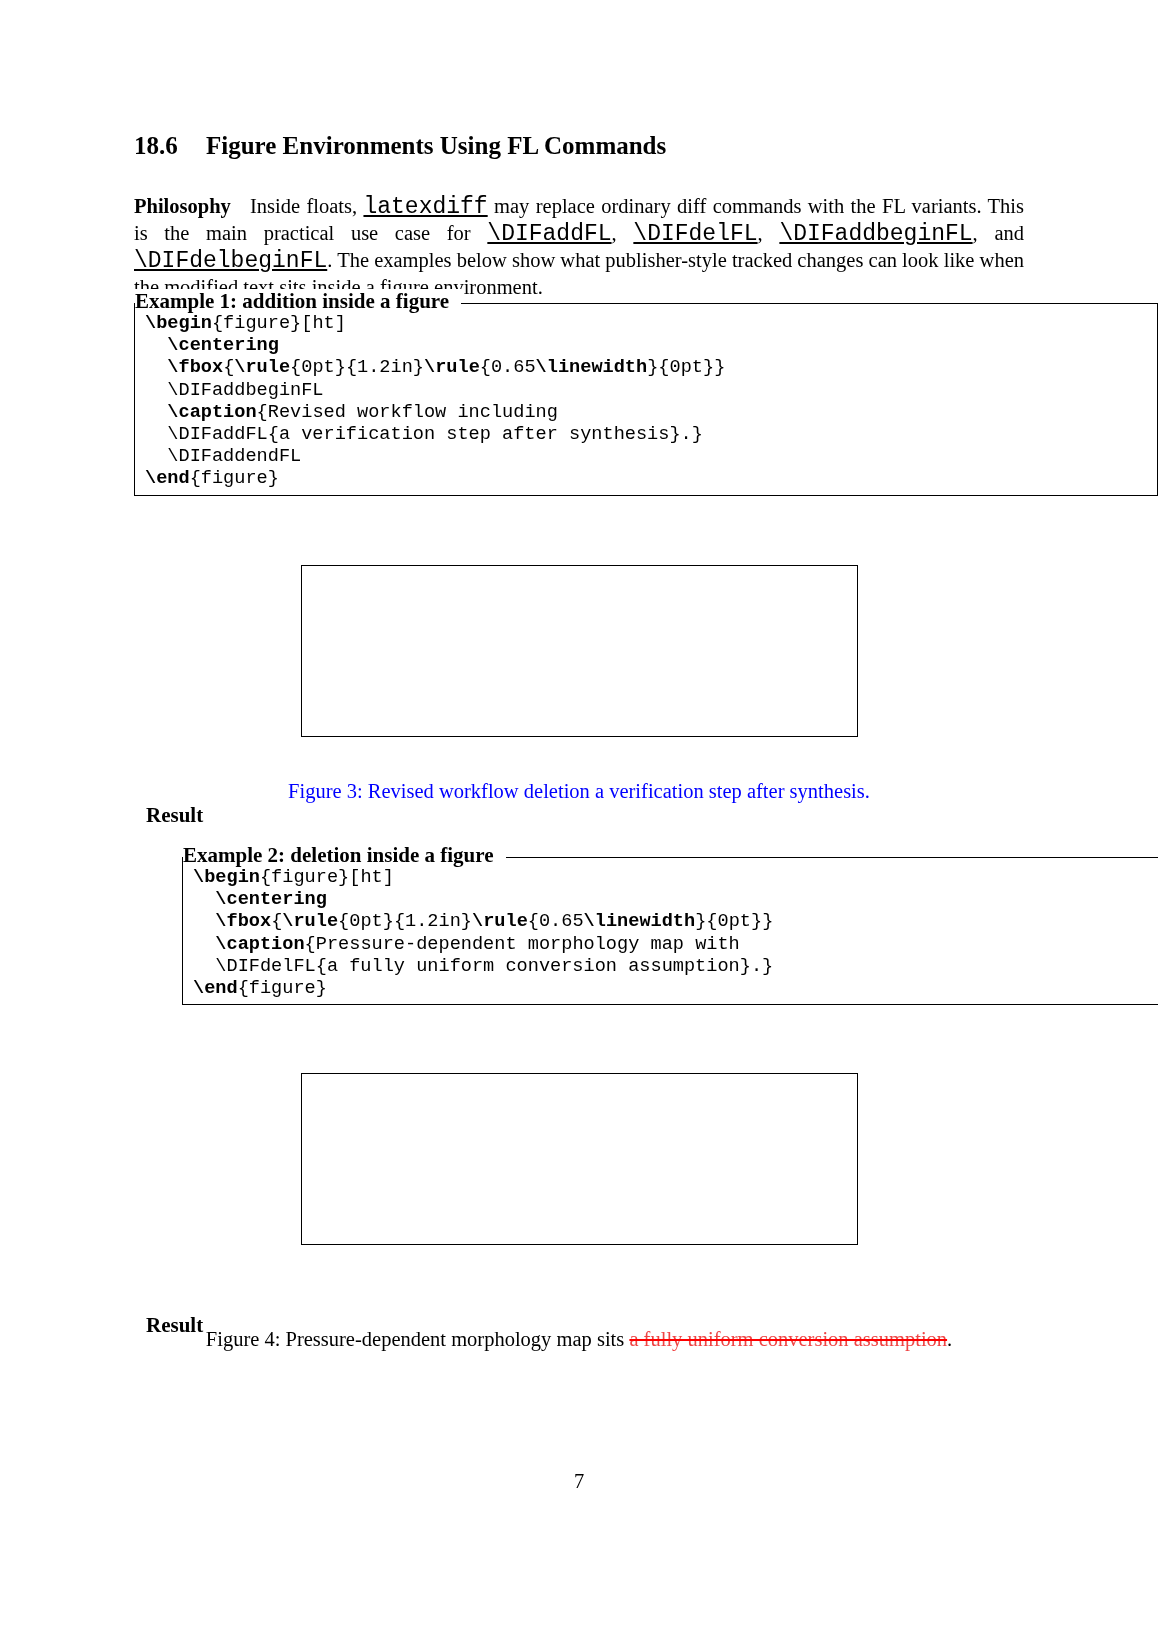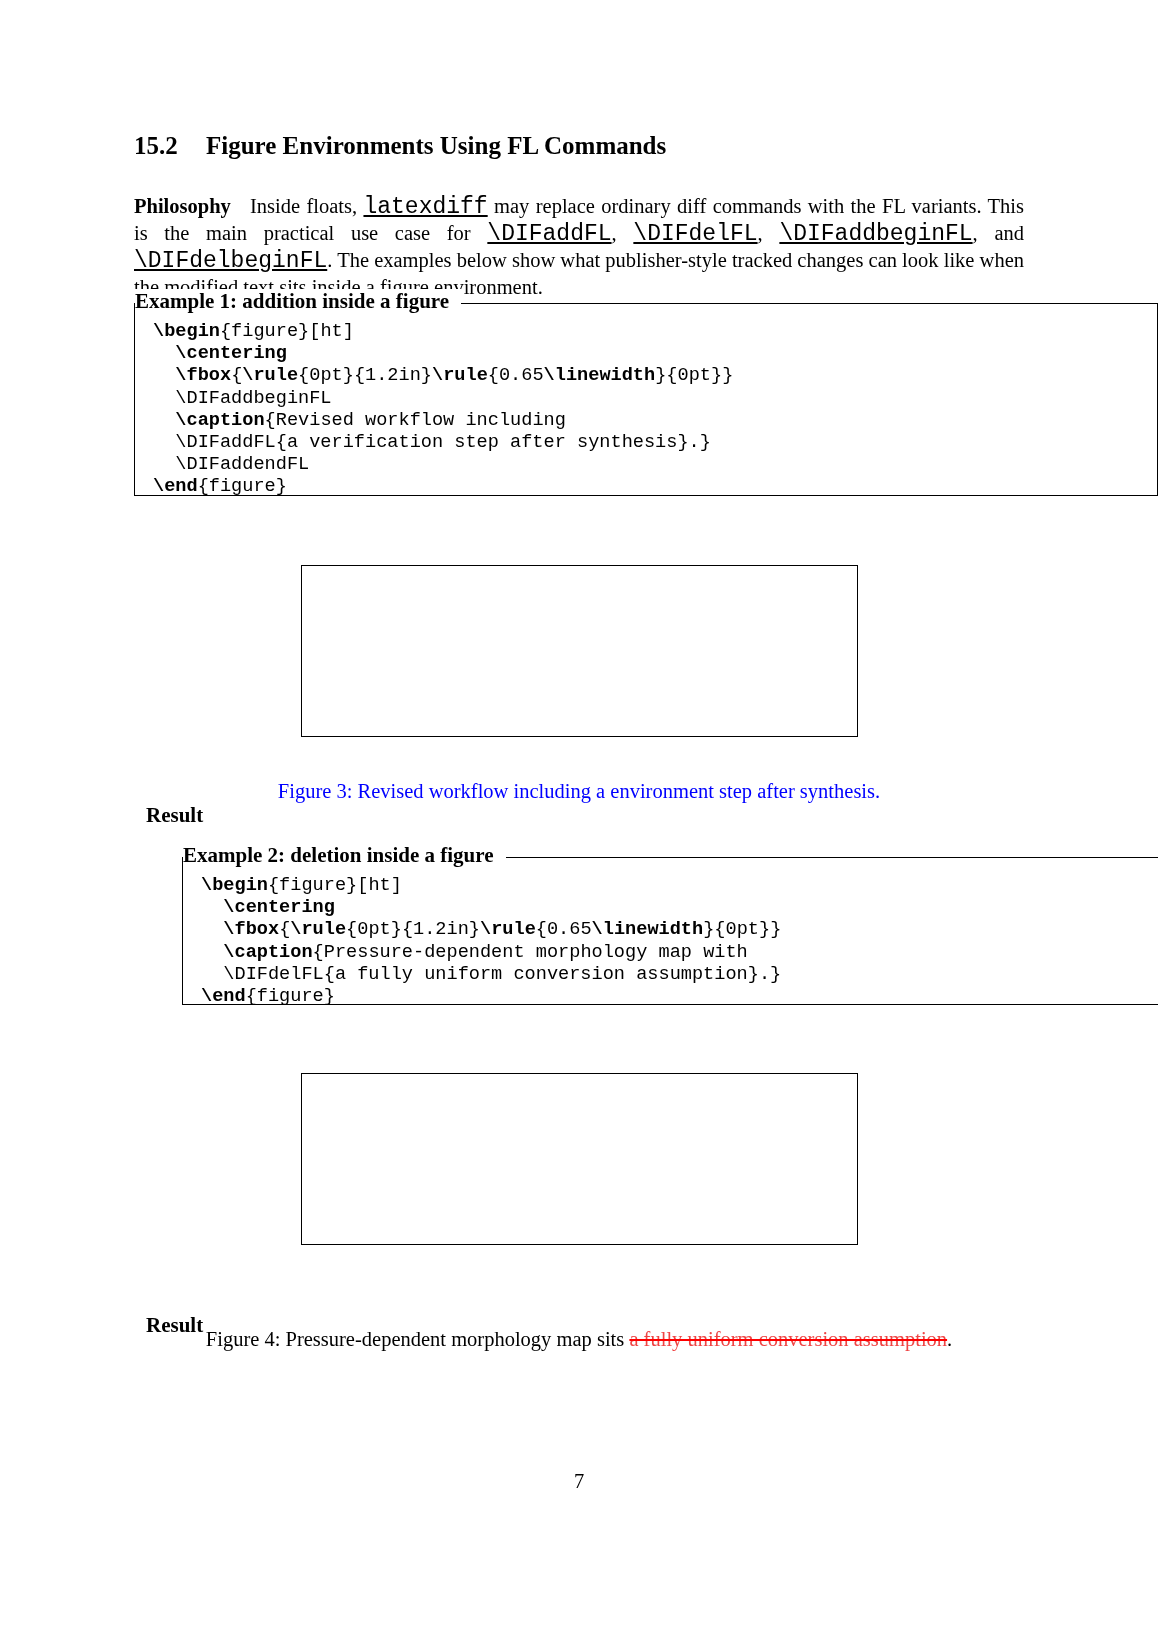--- a/index.html
+++ b/index.html
@@ -75,21 +75,21 @@
     font-size: 21px;
     font-weight: bold;
     white-space: nowrap;
     z-index: 2;
   }
   .codeblock {
     font-family: "Liberation Mono", "DejaVu Sans Mono", monospace;
     font-size: 18.6px;
     line-height: 22.2px;
     white-space: pre;
-    margin: 8px;
+    margin: 0;
   }
   .codeblock b { font-weight: bold; }
 
   
   #example-1 { top: 303px; }
   #example-1 .frame { height: 193px; width: 1024px; }
   
   #example-2 { top: 857px; padding-left: 48px; }
   #example-2 .frame { height: 148px; width: 1024px; }
 
@@ -143,21 +143,21 @@
     text-align: center;
     font-size: 20.5px;
   }
 </style>
 </head>
 <body>
 
 <div class="page">
   <div class="content">
 
-    <h2 class="section-heading"><span class="num">15.2</span><span>Figure Environments Using FL Commands</span></h2>
+    <h2 class="section-heading"><span class="num">18.6</span><span>Figure Environments Using FL Commands</span></h2>
 
     <p class="para"><span class="lead">Philosophy</span>&nbsp;&nbsp;&nbsp;<span>Inside floats, </span><span class="tt">latexdiff</span><span> may replace ordinary diff commands with the FL variants. This is the main practical use case for </span><span class="tt">\DIFaddFL</span><span>, </span><span class="tt">\DIFdelFL</span><span>, </span><span class="tt">\DIFaddbeginFL</span><span>, and </span><span class="tt">\DIFdelbeginFL</span><span>. The examples below show what publisher-style tracked changes can look like when the modified text sits inside a figure environment.</span></p>
 
     <div class="example" id="example-1">
       <div class="frame">
         <div class="legend">Example 1: addition inside a figure</div>
         <pre class="codeblock"><b>\begin</b>{figure}[ht]
   <b>\centering</b>
   <b>\fbox</b>{<b>\rule</b>{0pt}{1.2in}<b>\rule</b>{0.65<b>\linewidth</b>}{0pt}}
   \DIFaddbeginFL
@@ -165,21 +165,21 @@
   \DIFaddFL{a verification step after synthesis}.}
   \DIFaddendFL
 <b>\end</b>{figure}</pre>
       </div>
     </div>
 
     <div class="figure-block" id="figure-3-block">
       <div class="fbox"></div>
     </div>
 
-    <div class="figcaption" id="figure-3-caption">Figure 3: Revised workflow including a environment step after synthesis.</div>
+    <div class="figcaption" id="figure-3-caption">Figure 3: Revised workflow deletion a verification step after synthesis.</div>
 
     <div class="result-heading" id="result-1">Result</div>
 
     <div class="example" id="example-2">
       <div class="frame">
         <div class="legend">Example 2: deletion inside a figure</div>
         <pre class="codeblock"><b>\begin</b>{figure}[ht]
   <b>\centering</b>
   <b>\fbox</b>{<b>\rule</b>{0pt}{1.2in}<b>\rule</b>{0.65<b>\linewidth</b>}{0pt}}
   <b>\caption</b>{Pressure-dependent morphology map with

